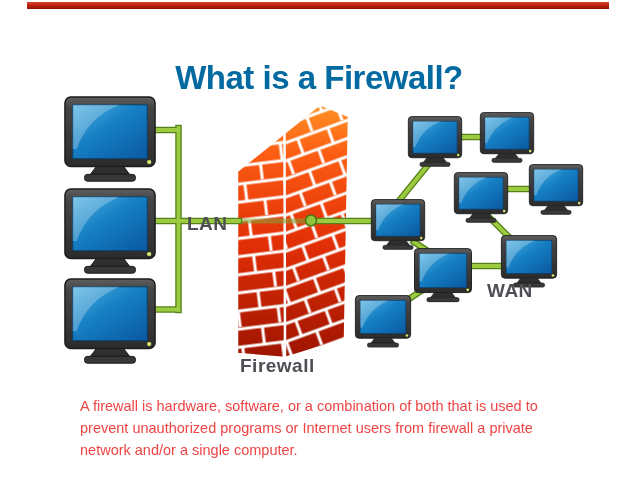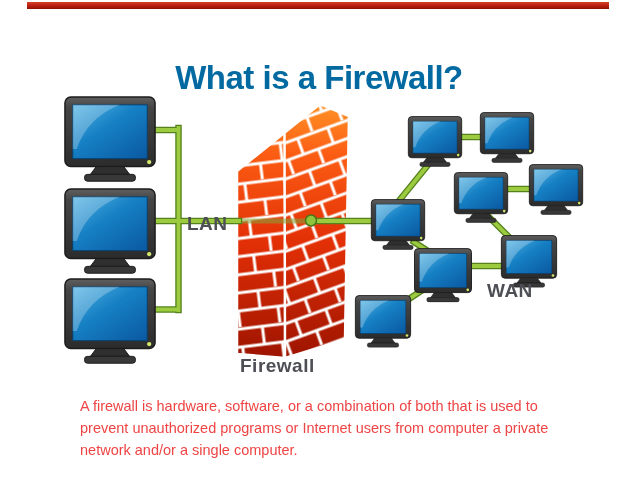--- a/index.html
+++ b/index.html
@@ -111,17 +111,17 @@
     <use href="#pc" x="499" y="235" width="60" height="52.8"></use>
     <use href="#pc" x="353" y="295" width="60" height="52.8"></use>
   </svg>
 
   <div class="dlabel lan-label">LAN</div>
   <div class="dlabel wan-label">WAN</div>
   <div class="dlabel firewall-label">Firewall</div>
 
   <div class="desc">
     <div>A firewall is hardware, software, or a combination of both that is used to</div>
-    <div>prevent unauthorized programs or Internet users from computer a private</div>
+    <div>prevent unauthorized programs or Internet users from firewall a private</div>
     <div>network and/or a single computer.</div>
   </div>
 
 </div>
 
 </body></html>

